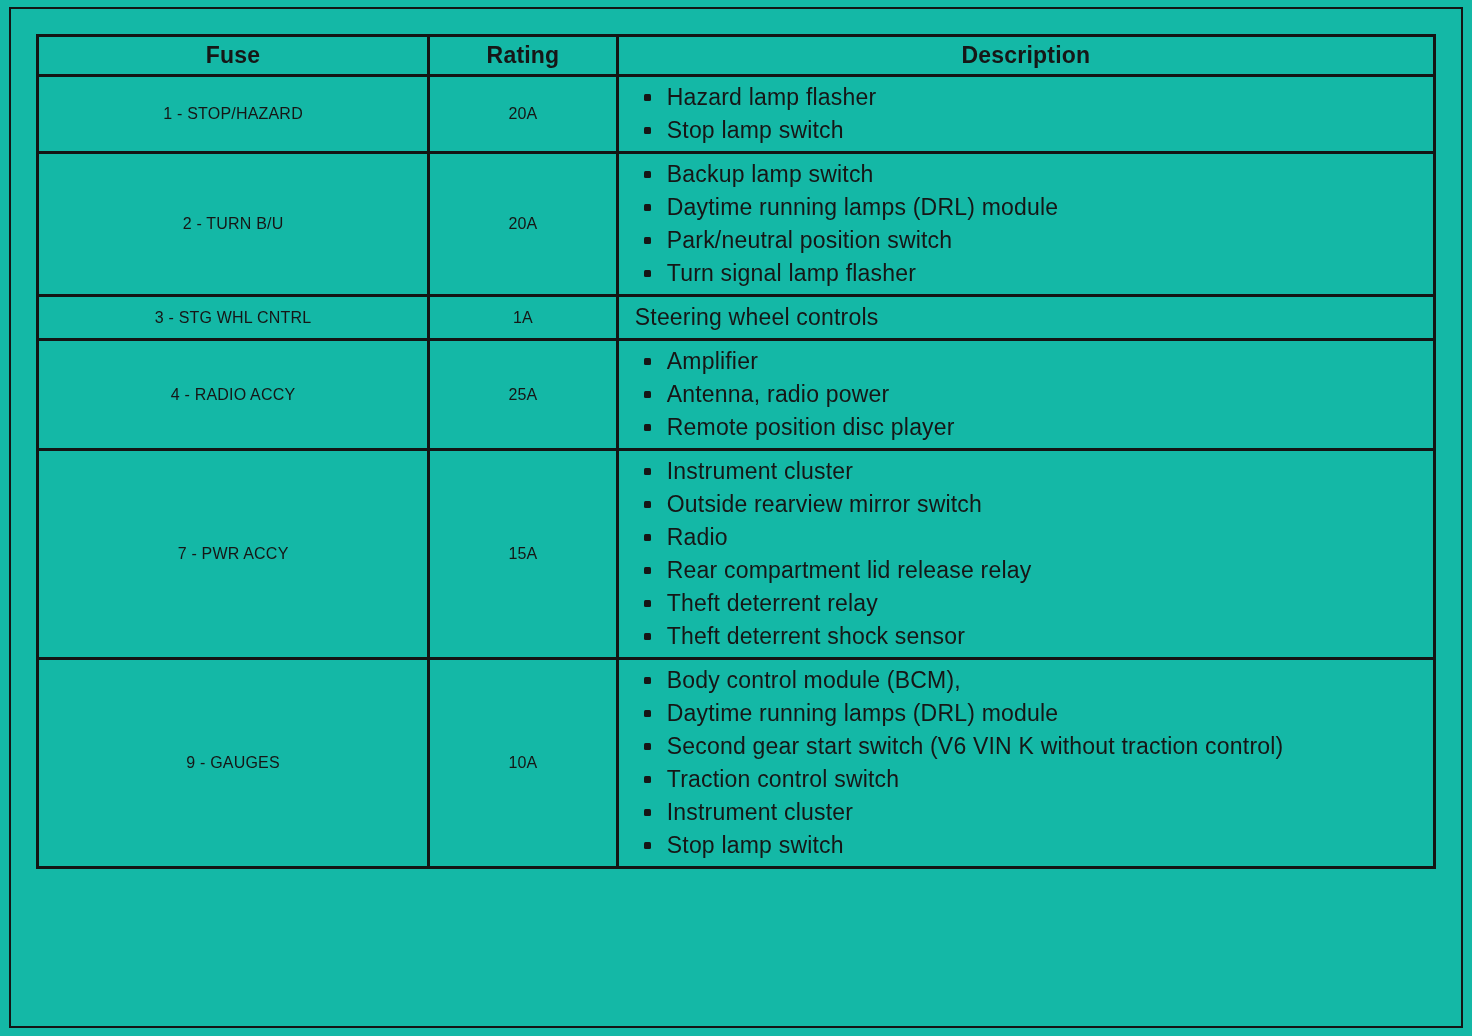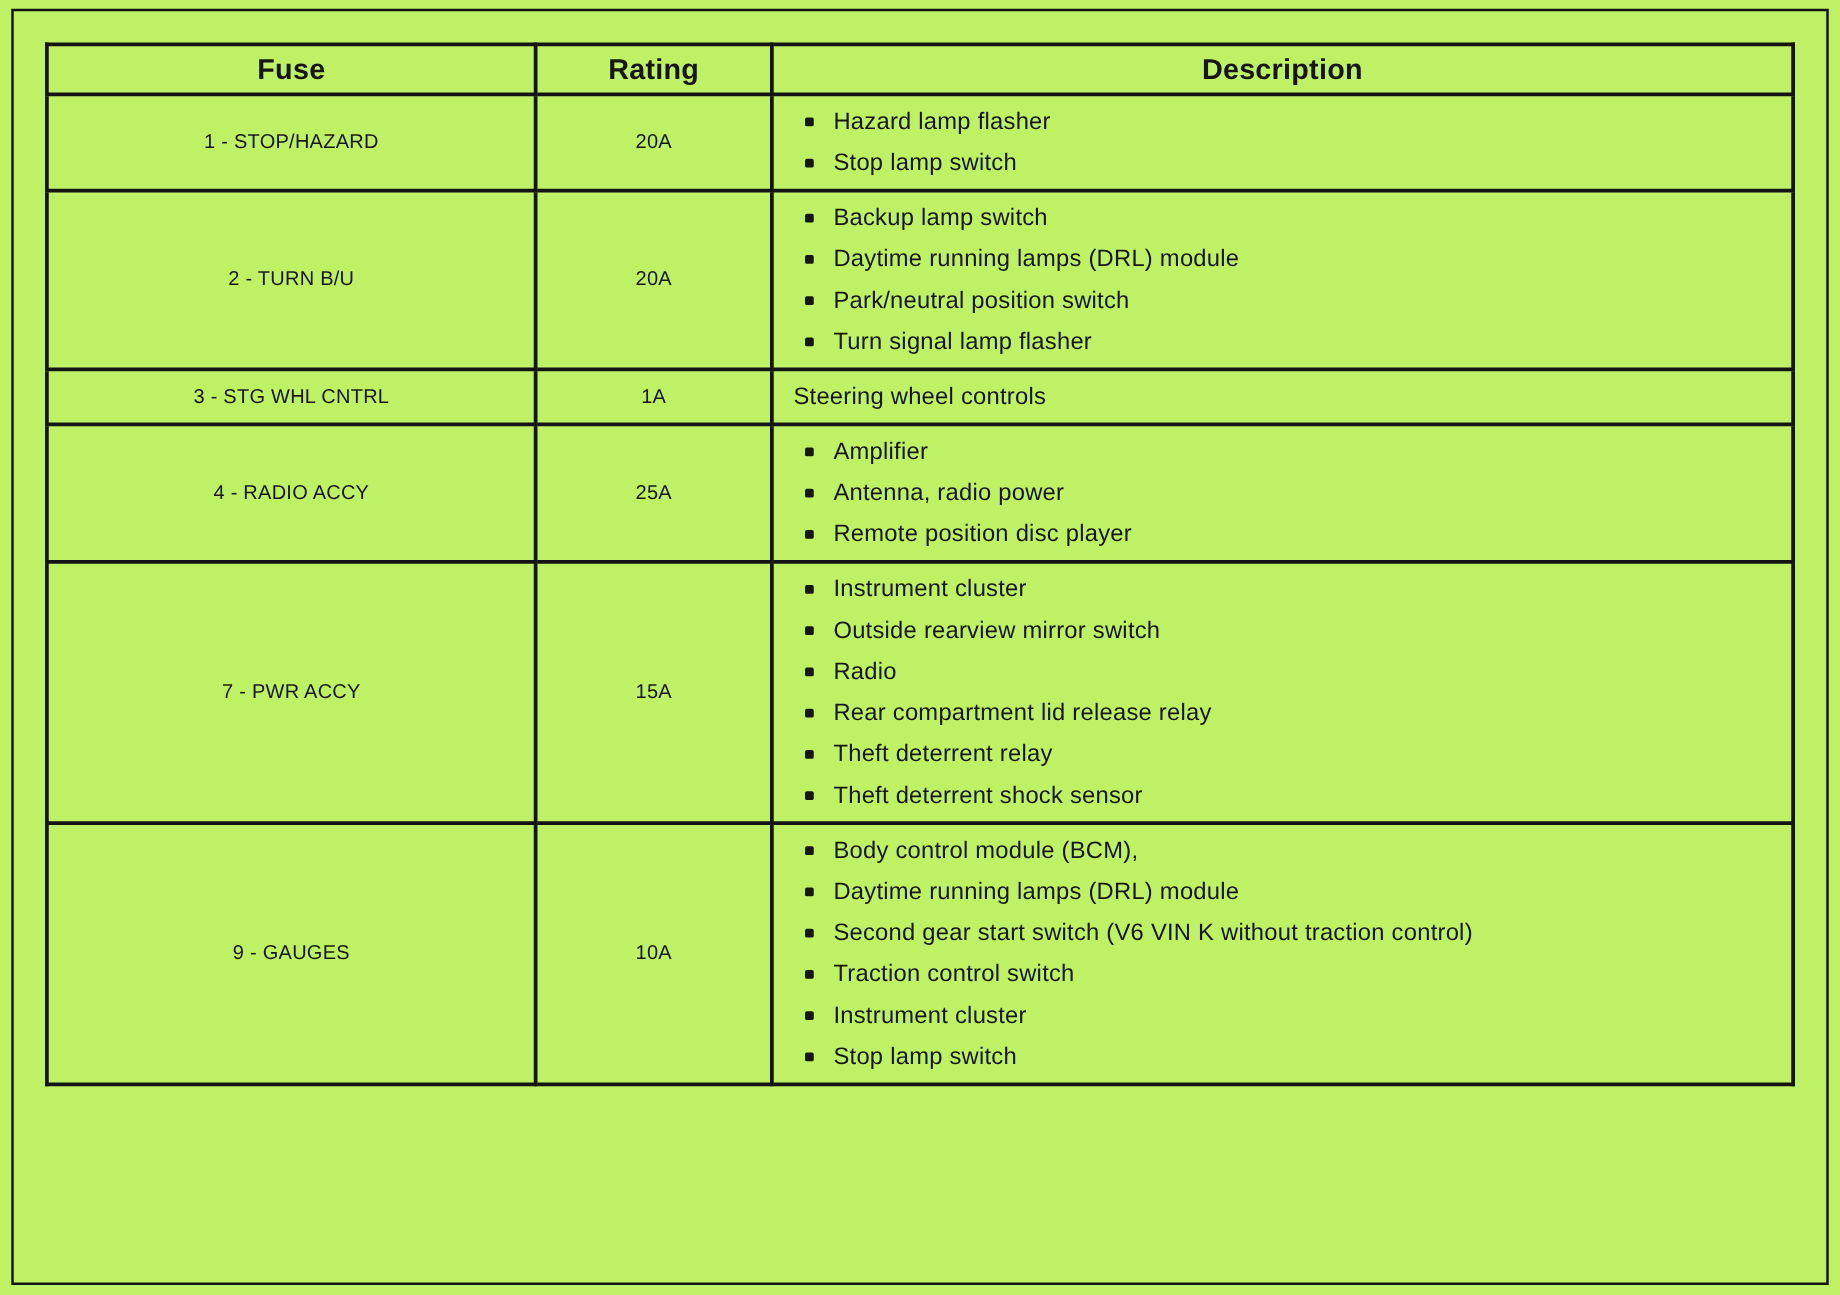--- a/index.html
+++ b/index.html
@@ -4,21 +4,21 @@
 <style>
   html, body {
     margin: 0;
     padding: 0;
     background: #ffffff;
   }
   .sheet {
     position: relative;
     width: 1472px;
     height: 1036px;
-    background: #bef264;
+    background: #14b8a6;
     font-family: "Liberation Sans", sans-serif;
     color: #161616;
     overflow: hidden;
   }
   
   .scan-frame {
     position: absolute;
     top: 7px; left: 9px; right: 9px; bottom: 8px;
     border: 2px solid #141414;
     pointer-events: none;
@@ -46,21 +46,21 @@
     letter-spacing: 0.2px;
   }
   td.fuse-cell, td.rating-cell {
     text-align: center;
     vertical-align: middle;
     font-size: 16px;
     padding: 4px 6px;
     letter-spacing: 0.2px;
   }
   td.desc-cell {
-    font-size: 19px;
+    font-size: 23px;
     padding: 4px 10px 4px 16px;
     vertical-align: middle;
     letter-spacing: 0.2px;
   }
   ul.desc-list {
     list-style: none;
     margin: 0;
     padding: 0;
   }
   ul.desc-list li {

